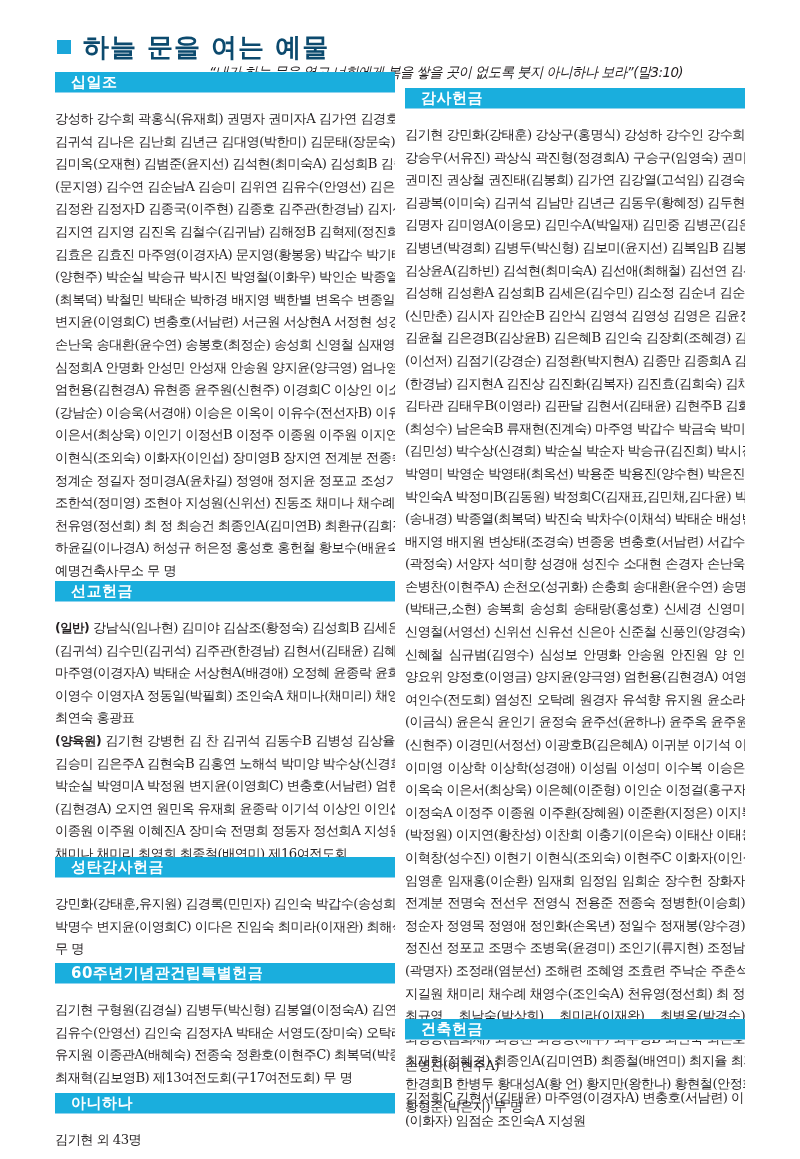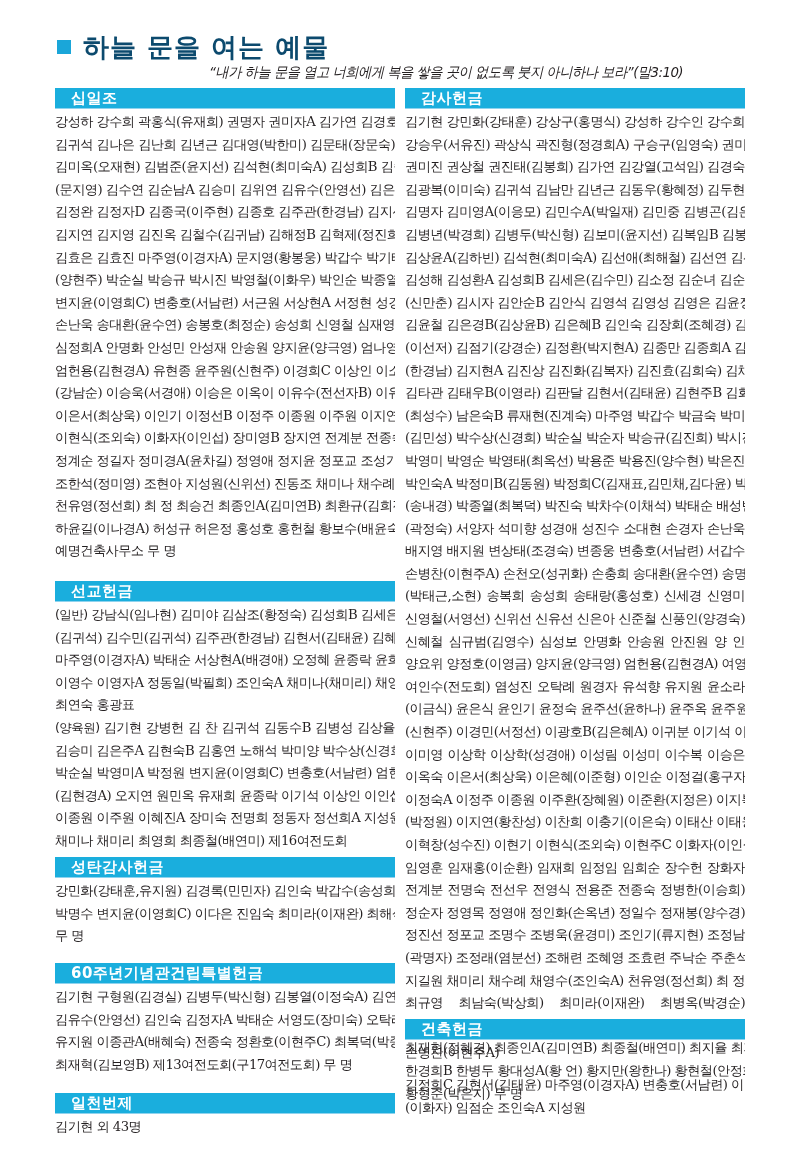--- a/index.html
+++ b/index.html
@@ -5,46 +5,47 @@
   html, body { margin:0; padding:0; background:#ffffff; }
   body { width:800px; height:1159px; position:relative; overflow:hidden;
          font-family:"DejaVu Serif","Liberation Serif",serif; color:#231f20; }
   .title { position:absolute; left:57px; top:30px; height:34px; display:flex; align-items:center;
            font-family:"DejaVu Sans","Liberation Sans",sans-serif; font-weight:bold; font-size:26px; color:#0c4a6e; letter-spacing:1px; }
   .title .sq { width:14px; height:14px; background:#1aa6d9; margin-right:12px; display:inline-block; }
   .subtitle { position:absolute; left:0; width:800px; top:63px; text-align:center; padding-left:100px; box-sizing:border-box;
               font-family:"DejaVu Sans","Liberation Sans",sans-serif; font-style:italic; font-size:14.5px; color:#231f20; letter-spacing:-0.6px; transform:scaleX(0.92); transform-origin:center; }
   .hdr { height:20px; background:#1aaedd; color:#ffffff; border-bottom:1px solid #8fd3ee;
          font-family:"DejaVu Sans","Liberation Sans",sans-serif; font-weight:bold; font-size:15px; line-height:20px; padding-left:16px; letter-spacing:0.5px; }
-  .body { font-size:13.2px; line-height:22.6px; letter-spacing:-0.55px; text-align:justify; text-align-last:left; padding-top:2px; white-space:normal; word-break:keep-all; }
+  .body { font-size:13.2px; line-height:22.6px; letter-spacing:-0.55px; text-align:justify; text-align-last:left; padding-top:15px; white-space:normal; word-break:keep-all; }
   .body .ln { display:block; white-space:nowrap; text-align-last:justify; text-align:justify; overflow:hidden; }
   .body .ln.last { text-align-last:left; }
-  .tag { font-weight:normal; font-family:"DejaVu Sans","Liberation Sans",sans-serif; font-size:12.5px; }
+  .tag { font-weight:bold; font-family:"DejaVu Sans","Liberation Sans",sans-serif; font-size:12.5px; }
   .block { position:absolute; width:340px; }
 </style>
 </head>
 <body>
 
 <div class="title">
   <span class="sq"></span>
   <span>하늘 문을 여는 예물</span>
 </div>
 <div class="subtitle">“내가 하늘 문을 열고 너희에게 복을 쌓을 곳이 없도록 붓지 아니하나 보라”(말3:10)</div>
 
-<div class="block" style="left:55px; top:88px;">
+<div class="block" style="left:55px; top:72px;">
   <div class="hdr">십일조</div>
   <div class="body">
       <span class="ln">강성하 강수희 곽홍식(유재희) 권명자 권미자A 김가연 김경호</span>
       <span class="ln">김귀석 김나은 김난희 김년근 김대영(박한미) 김문태(장문숙)</span>
       <span class="ln">김미옥(오재현) 김범준(윤지선) 김석현(최미숙A) 김성희B 김솔리</span>
       <span class="ln">(문지영) 김수연 김순남A 김승미 김위연 김유수(안영선) 김은혜B</span>
       <span class="ln">김정완 김정자D 김종국(이주현) 김종호 김주관(한경남) 김지선A</span>
       <span class="ln">김지연 김지영 김진옥 김철수(김귀남) 김해정B 김혁제(정진희)</span>
       <span class="ln">김효은 김효진 마주영(이경자A) 문지영(황봉웅) 박갑수 박기태</span>
       <span class="ln">(양현주) 박순실 박승규 박시진 박영철(이화우) 박인순 박종열</span>
+      <span class="ln">(최복덕) 박철민 박태순 박하경 배지영 백한별 변옥수 변종일</span>
       <span class="ln">변지윤(이영희C) 변충호(서남련) 서근원 서상현A 서정현 성경선</span>
       <span class="ln">손난욱 송대환(윤수연) 송봉호(최정순) 송성희 신영철 심재영</span>
       <span class="ln">심정희A 안명화 안성민 안성재 안송원 양지윤(양극영) 엄나영</span>
       <span class="ln">엄헌용(김현경A) 유현종 윤주원(신현주) 이경희C 이상인 이소연</span>
       <span class="ln">(강남순) 이승욱(서경애) 이승은 이옥이 이유수(전선자B) 이유진B</span>
       <span class="ln">이은서(최상욱) 이인기 이정선B 이정주 이종원 이주원 이지연</span>
       <span class="ln">이현식(조외숙) 이화자(이인섭) 장미영B 장지연 전계분 전종숙</span>
       <span class="ln">정계순 정길자 정미경A(윤차길) 정영애 정지윤 정포교 조성기</span>
       <span class="ln">조한석(정미영) 조현아 지성원(신위선) 진동조 채미나 채수례</span>
       <span class="ln">천유영(정선희) 최  정 최승건 최종인A(김미연B) 최환규(김희진A)</span>
@@ -87,21 +88,21 @@
   <div class="hdr">60주년기념관건립특별헌금</div>
   <div class="body">
       <span class="ln">김기현 구형원(김경실) 김병두(박신형) 김봉열(이정숙A) 김연실</span>
       <span class="ln">김유수(안영선) 김인숙 김정자A 박태순 서영도(장미숙) 오탁례</span>
       <span class="ln">유지원 이종관A(배혜숙) 전종숙 정환호(이현주C) 최복덕(박종열)</span>
       <span class="ln last">최재혁(김보영B) 제13여전도회(구17여전도회) 무  명</span>
     </div>
 </div>
 
 <div class="block" style="left:55px; top:1093px;">
-  <div class="hdr">일천번제</div>
+  <div class="hdr">아니하나</div>
   <div class="body">
       <span class="ln last">김기현 외 43명</span>
     </div>
 </div>
 
 <div class="block" style="left:405px; top:88px;">
   <div class="hdr">감사헌금</div>
   <div class="body">
       <span class="ln">김기현 강민화(강태훈) 강상구(홍명식) 강성하 강수인 강수희</span>
       <span class="ln">강승우(서유진) 곽상식 곽진형(정경희A) 구승구(임영숙) 권미자A</span>
@@ -114,22 +115,22 @@
       <span class="ln">(신만춘) 김시자 김안순B 김안식 김영석 김영성 김영은 김윤정</span>
       <span class="ln">김윤철 김은경B(김상윤B) 김은혜B 김인숙 김장회(조혜경) 김재명A</span>
       <span class="ln">(이선저) 김점기(강경순) 김정환(박지현A) 김종만 김종희A 김주관</span>
       <span class="ln">(한경남) 김지현A 김진상 김진화(김복자) 김진효(김희숙) 김채윤</span>
       <span class="ln">김타관 김태우B(이영라) 김판달 김현서(김태윤) 김현주B 김화숙A</span>
       <span class="ln">(최성수) 남은숙B 류재현(진계숙) 마주영 박갑수 박금숙 박미경A</span>
       <span class="ln">(김민성) 박수상(신경희) 박순실 박순자 박승규(김진희) 박시진</span>
       <span class="ln">박영미 박영순 박영태(최옥선) 박용준 박용진(양수현) 박은진</span>
       <span class="ln">박인숙A 박정미B(김동원) 박정희C(김재표,김민채,김다윤) 박종연</span>
       <span class="ln">(송내경) 박종열(최복덕) 박진숙 박차수(이채석) 박태순 배성빈</span>
+      <span class="ln">배지영 배지원 변상태(조경숙) 변종웅 변충호(서남련) 서갑수</span>
       <span class="ln">(곽정숙) 서양자 석미향 성경애 성진수 소대현 손경자 손난욱</span>
-      <span class="ln">배지영 배지원 변상태(조경숙) 변종웅 변충호(서남련) 서갑수</span>
       <span class="ln">손병찬(이현주A) 손천오(성귀화) 손충희 송대환(윤수연) 송명옥</span>
       <span class="ln">(박태근,소현) 송복희 송성희 송태랑(홍성호) 신세경 신영미</span>
       <span class="ln">신영철(서영선) 신위선 신유선 신은아 신준철 신풍인(양경숙)</span>
       <span class="ln">신혜철 심규범(김영수) 심성보 안명화 안송원 안진원 양  인</span>
       <span class="ln">양요위 양정호(이영금) 양지윤(양극영) 엄헌용(김현경A) 여영구</span>
       <span class="ln">여인수(전도희) 염성진 오탁례 원경자 유석향 유지원 윤소라</span>
       <span class="ln">(이금식) 윤은식 윤인기 윤정숙 윤주선(윤하나) 윤주옥 윤주원</span>
       <span class="ln">(신현주) 이경민(서정선) 이광호B(김은혜A) 이귀분 이기석 이동현</span>
       <span class="ln">이미영 이상학 이상학(성경애) 이성림 이성미 이수복 이승은</span>
       <span class="ln">이옥숙 이은서(최상욱) 이은혜(이준형) 이인순 이정걸(홍구자)</span>

